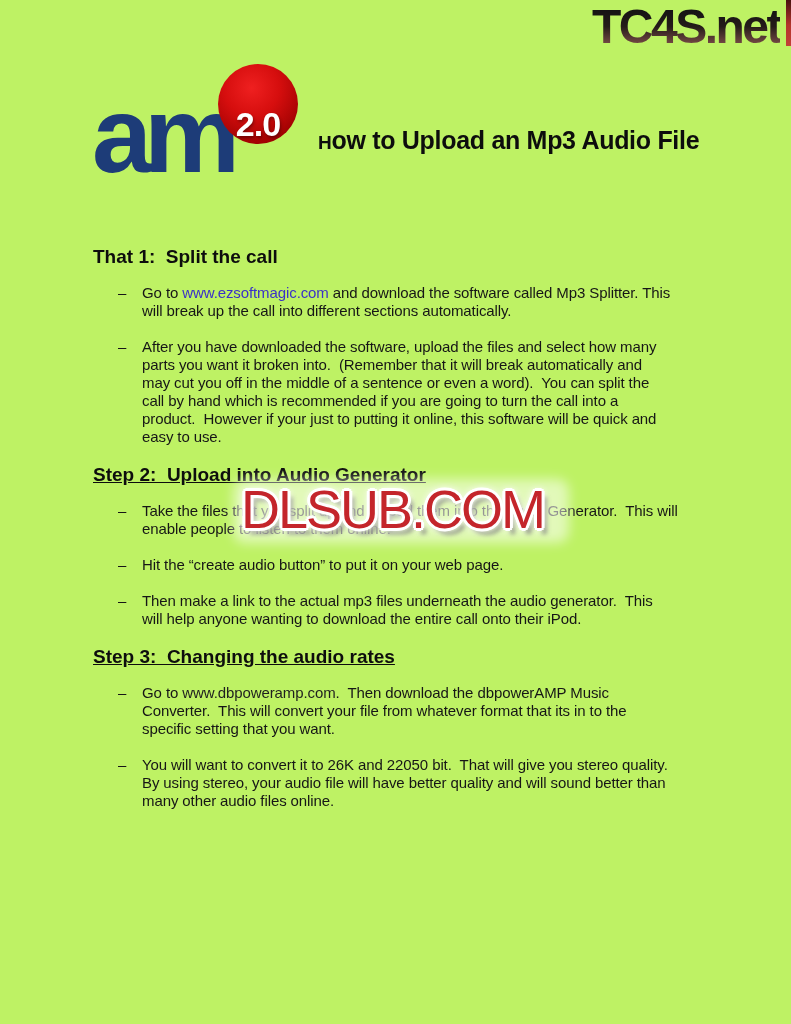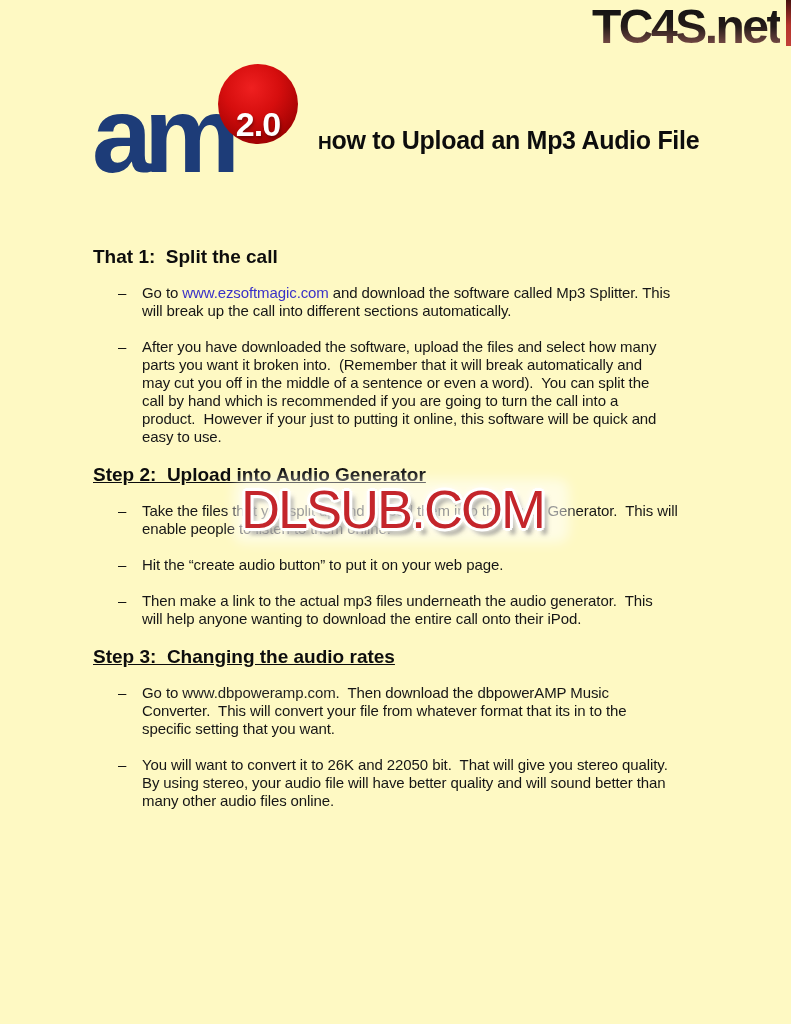--- a/index.html
+++ b/index.html
@@ -3,21 +3,21 @@
 <meta charset="utf-8">
 <style>
   * { box-sizing: border-box; margin: 0; padding: 0; }
   html, body { background: #ffffff; }
   body { font-family: "Liberation Sans", sans-serif; }
 
   .page {
     position: relative;
     width: 791px;
     height: 1024px;
-    background: #fef9c3;
+    background: #bef264;
     overflow: hidden;
     margin: 0 auto;
   }
 
   
   .tc4s {
     position: absolute;
     top: 1px;
     right: 11px;
     font-size: 48px;

